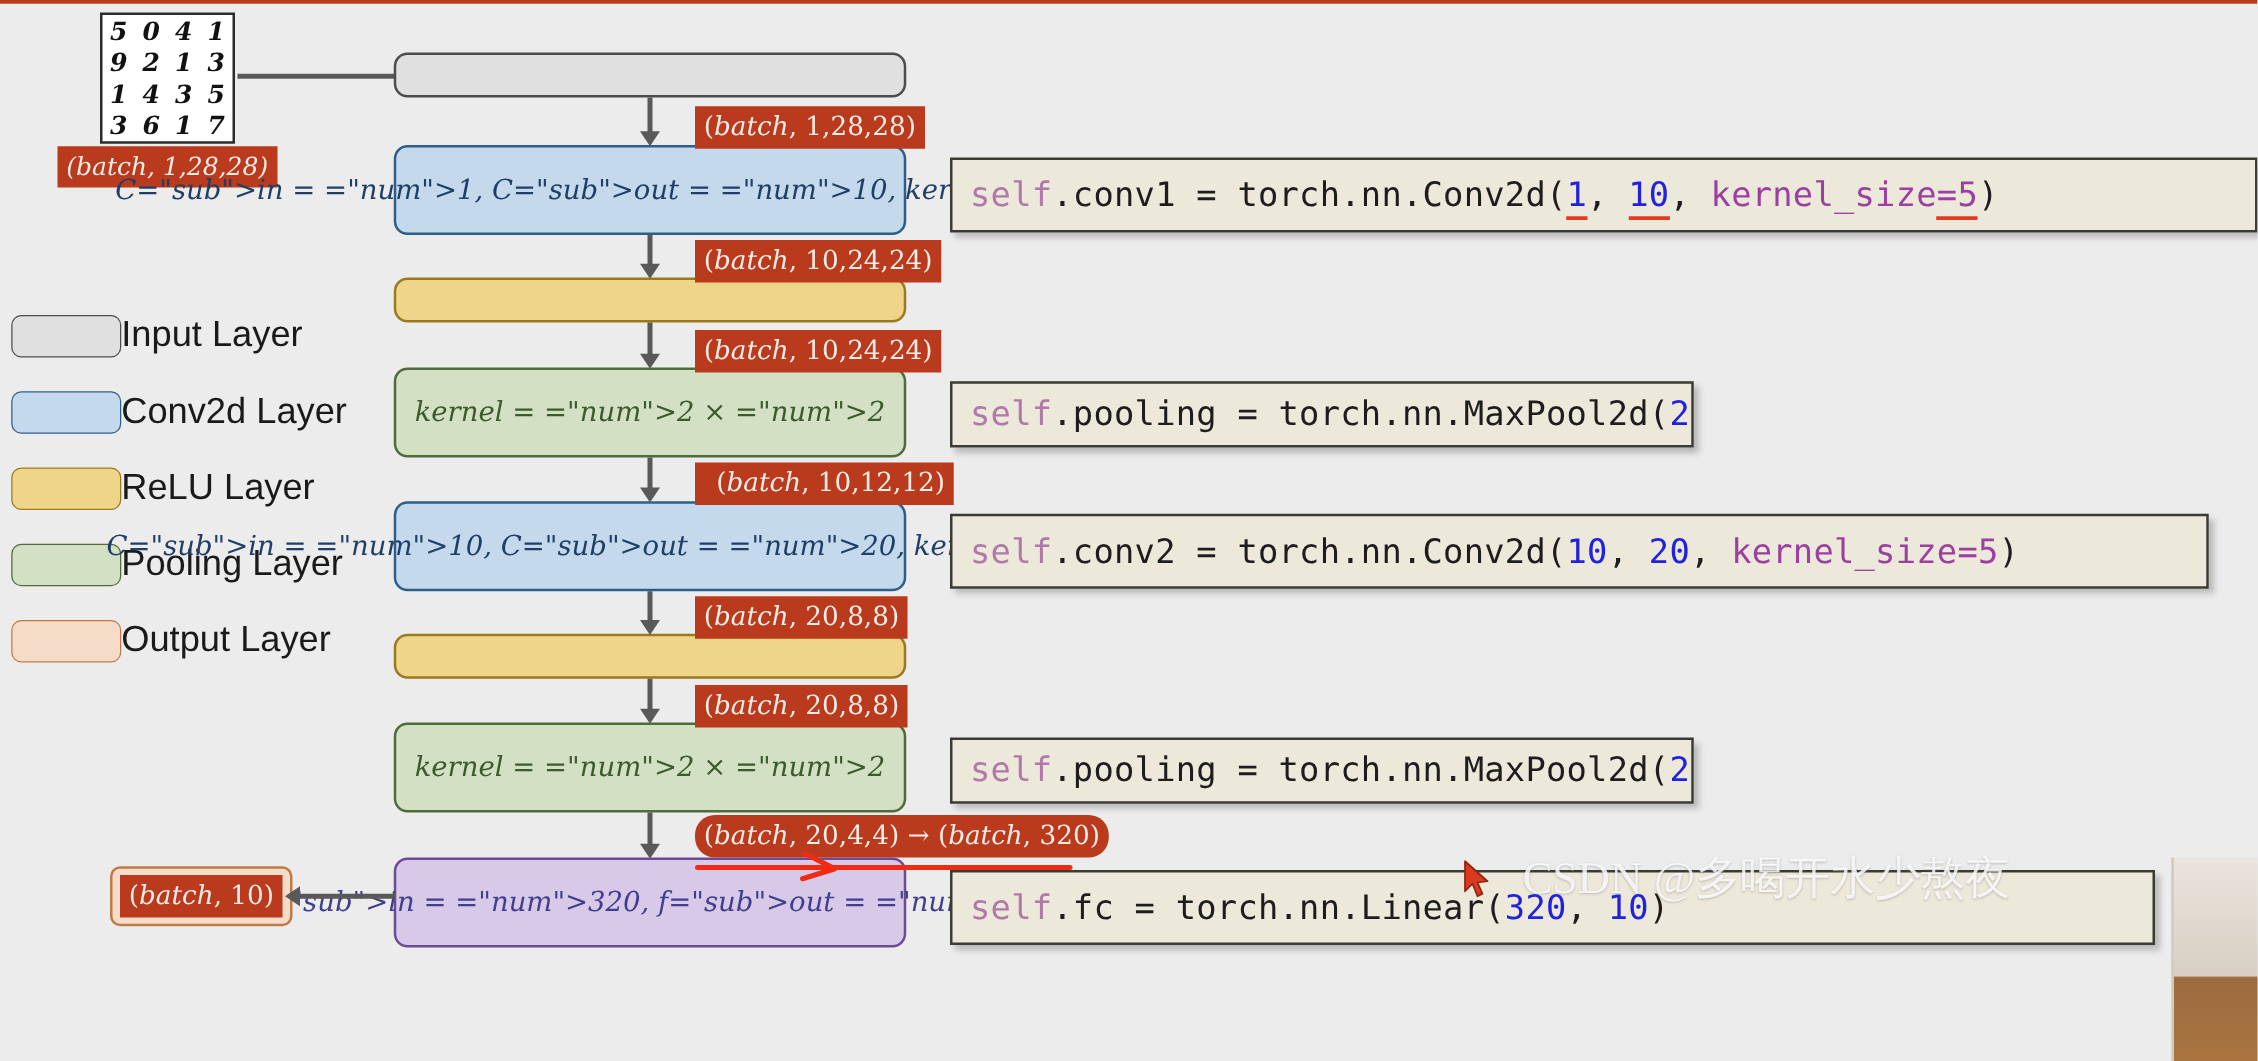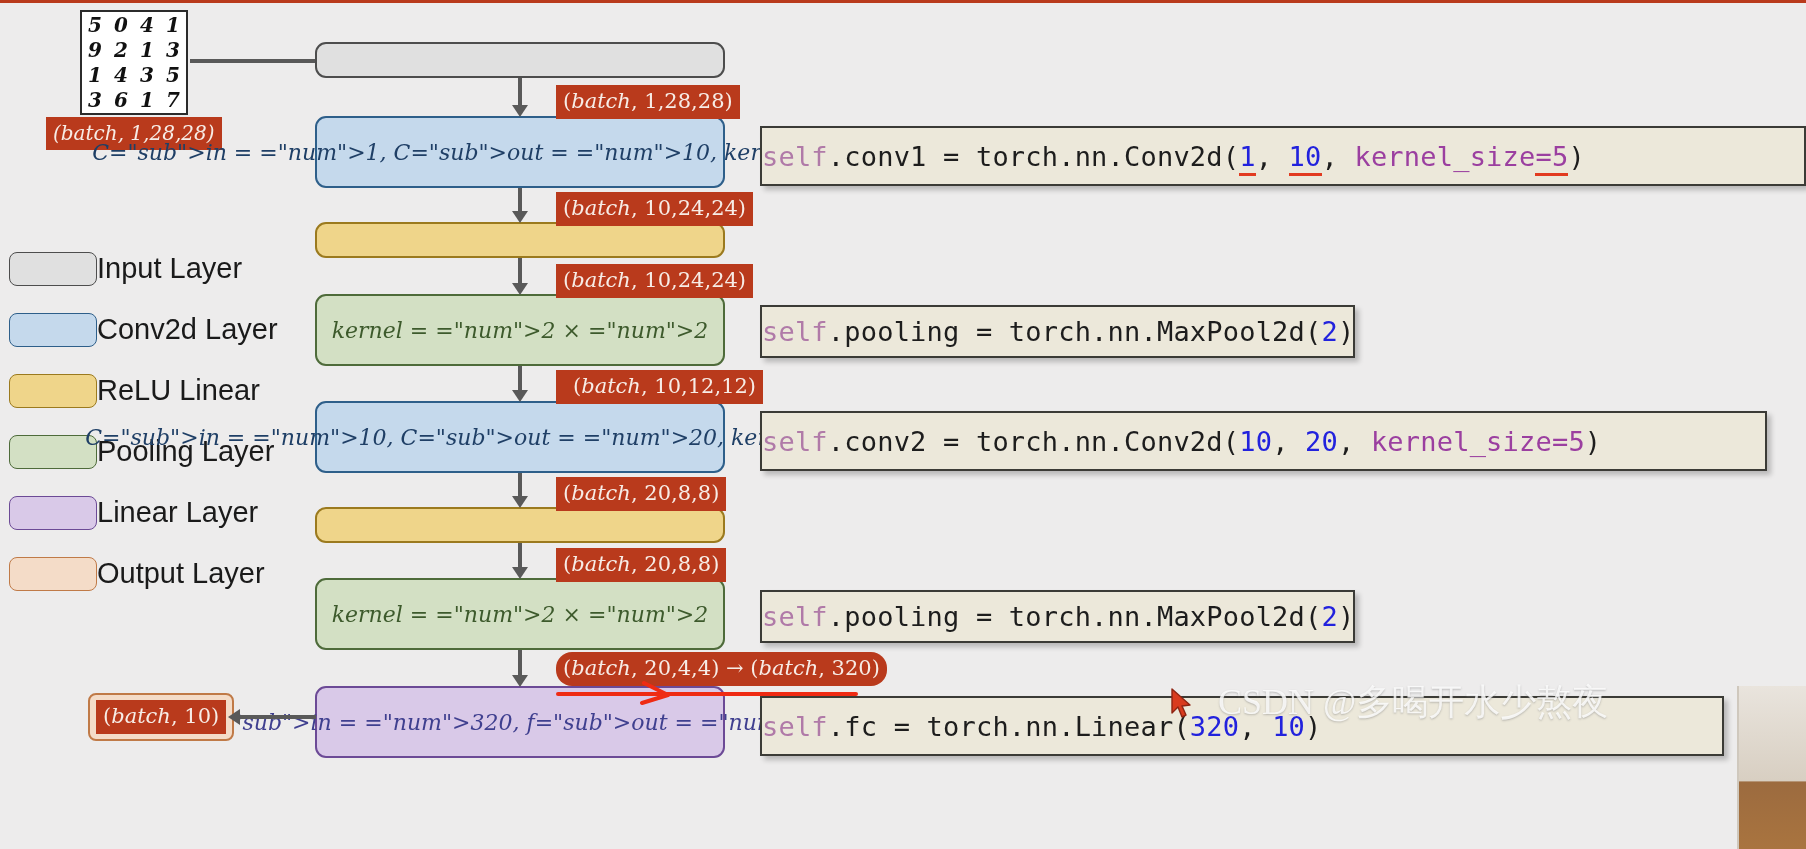--- a/index.html
+++ b/index.html
@@ -66,21 +66,21 @@
     content: ""; position: absolute; left: -6px; bottom: -11px;
     border-left: 8px solid transparent; border-right: 8px solid transparent;
     border-top: 12px solid #595959;
   }
 
   
   .codebox {
     position: absolute; left: 760px;
     background: #ece8da; border: 2px solid #3b3b36;
     box-shadow: 4px 4px 5px rgba(0,0,0,0.22);
-    display: flex; align-items: center; 
+    display: flex; align-items: center; padding-left: 14px;
     overflow: hidden; white-space: nowrap;
   }
   .code {
     font-family: "DejaVu Sans Mono", monospace; font-size: 27px;
     color: #1d1d1d; letter-spacing: 0.2px; white-space: nowrap;
   }
   .code .kw-self { color: #b07aa8; }
   .code .num { color: #2222dd; }
   .code .kwarg { color: #9b3fa0; }
   .ul-red { border-bottom: 3px solid #e23b20; padding-bottom: 1px; }
@@ -157,29 +157,25 @@
       <div class="leg-row">
         <div class="leg-sw" style="background: rgb(224, 224, 224); border-color: rgb(77, 77, 77);"></div>
         <div class="leg-label">Input Layer</div>
       </div>
       <div class="leg-row">
         <div class="leg-sw" style="background: rgb(197, 217, 236); border-color: rgb(46, 95, 138);"></div>
         <div class="leg-label">Conv2d Layer</div>
       </div>
       <div class="leg-row">
         <div class="leg-sw" style="background: rgb(239, 213, 138); border-color: rgb(155, 122, 30);"></div>
-        <div class="leg-label">ReLU Linear</div>
+        <div class="leg-label">ReLU Layer</div>
       </div>
       <div class="leg-row">
         <div class="leg-sw" style="background: rgb(211, 224, 196); border-color: rgb(78, 107, 58);"></div>
         <div class="leg-label">Pooling Layer</div>
-      </div>
-      <div class="leg-row">
-        <div class="leg-sw" style="background: rgb(217, 201, 232); border-color: rgb(108, 74, 150);"></div>
-        <div class="leg-label">Linear Layer</div>
       </div>
       <div class="leg-row">
         <div class="leg-sw" style="background: rgb(244, 220, 200); border-color: rgb(192, 122, 71);"></div>
         <div class="leg-label">Output Layer</div>
       </div>
     </div>
 
   <div id="pipeline-host">
       <div class="layer" style="top: 42px; height: 36px; background: rgb(224, 224, 224); border-color: rgb(77, 77, 77);"></div>
       <div class="layer" style="top: 116px; height: 72px; background: rgb(197, 217, 236); border-color: rgb(46, 95, 138);">

